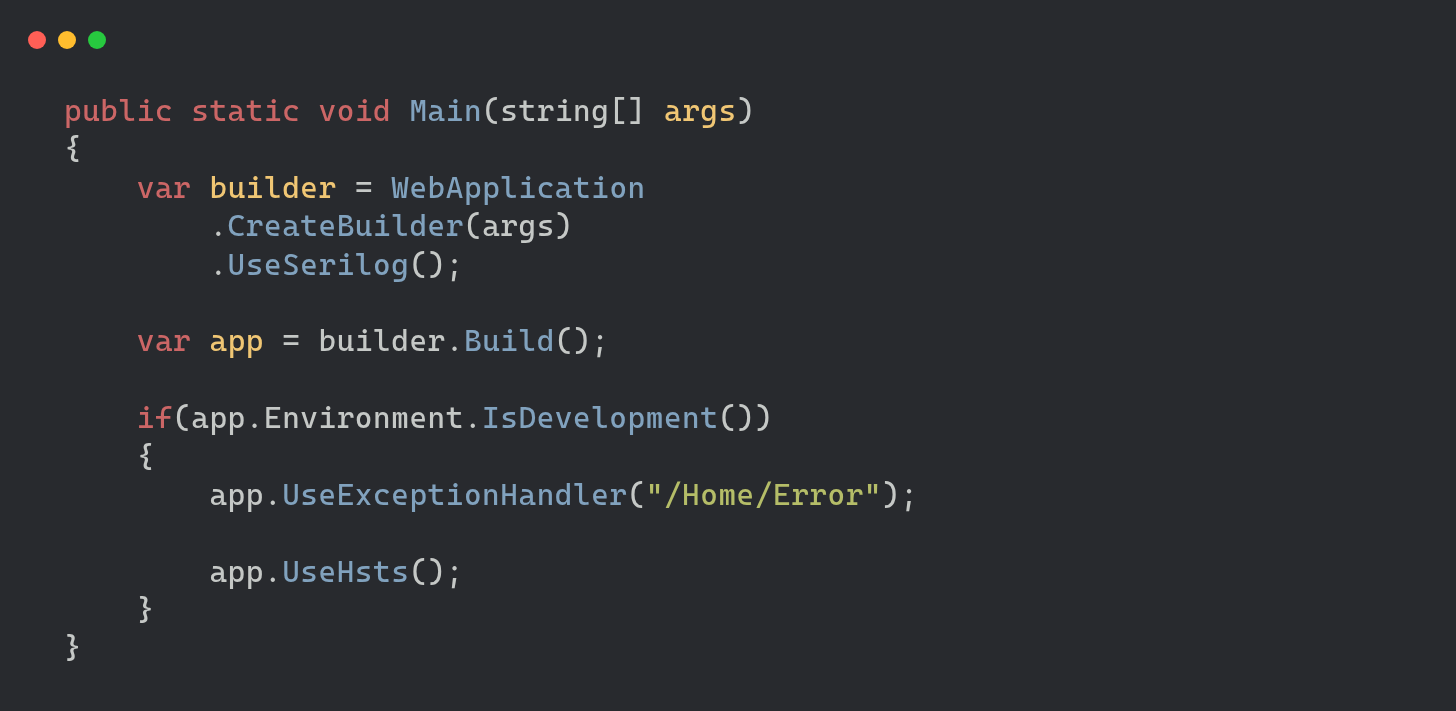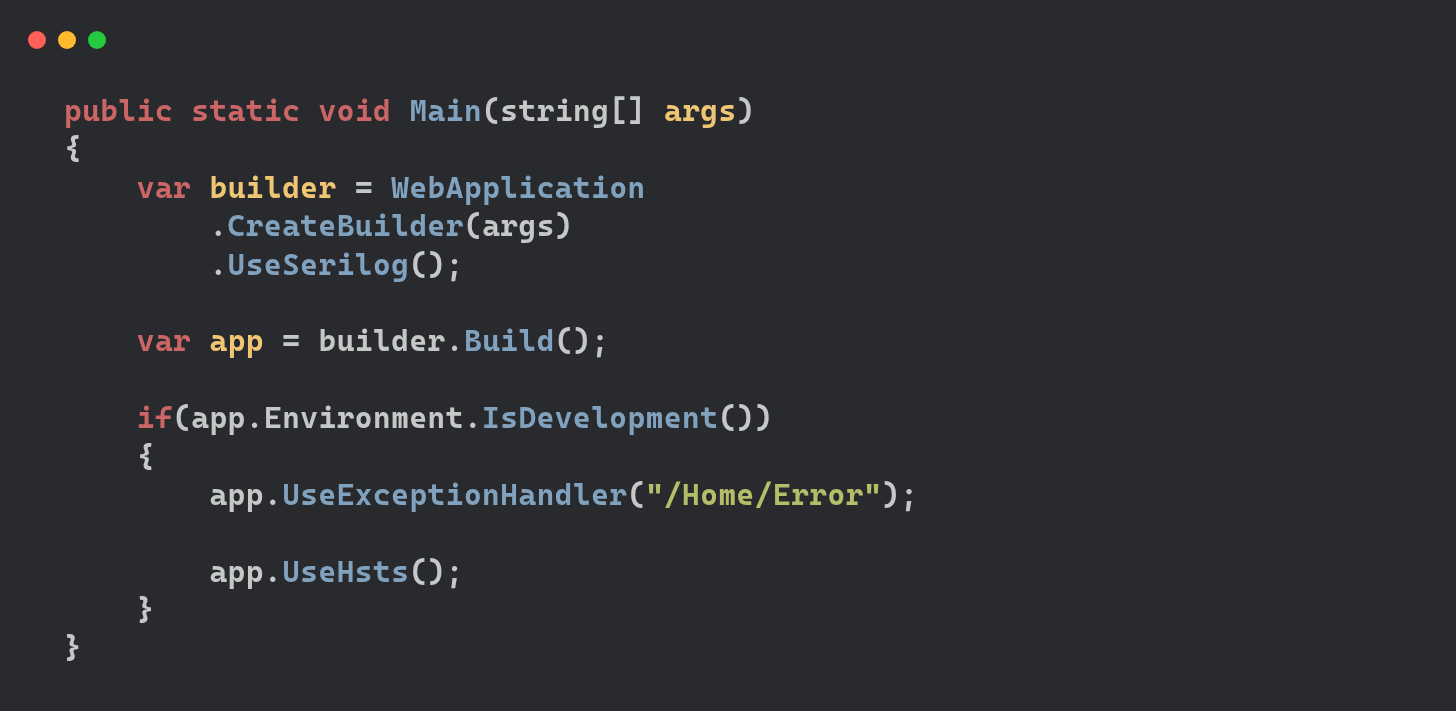--- a/index.html
+++ b/index.html
@@ -12,21 +12,20 @@
       width: 1456px;
       height: 711px;
       font-family: 'SF Mono', 'Monaco', 'Cascadia Mono', 'Consolas', monospace;
       overflow: hidden;
       border-radius: 12px;
     }
     .window {
       width: 100%;
       height: 100%;
       border-radius: 1px;
-      font-weight: bold;
     }
     .titlebar {
       display: flex;
       align-items: center;
       gap: 12px;
       padding: 24px 0 0 28px;
       height: 56px;
     }
     .traffic-light {
       width: 18px;

